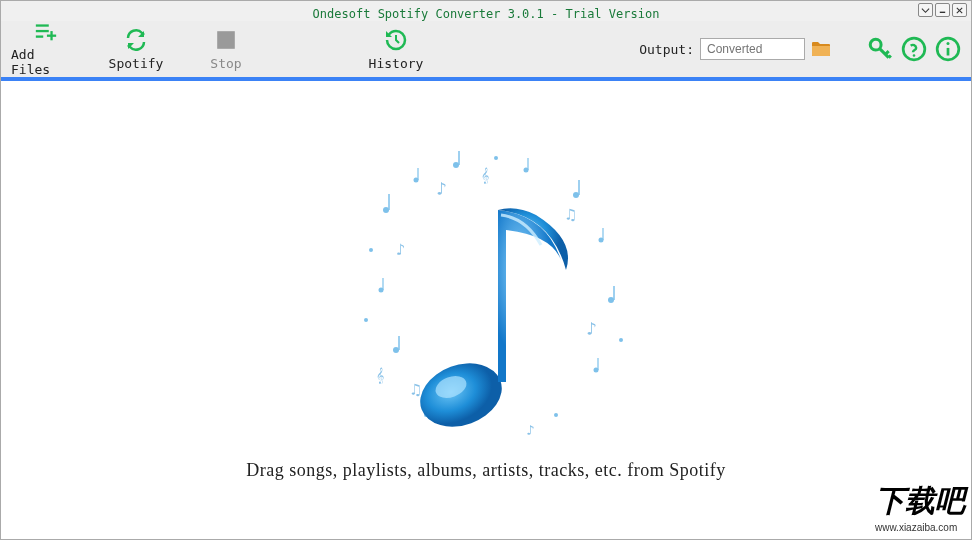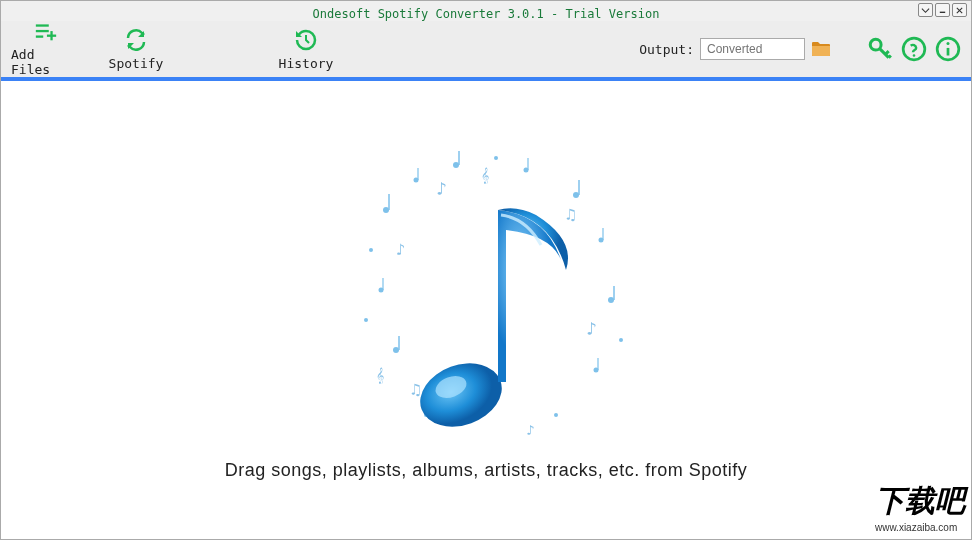--- a/index.html
+++ b/index.html
@@ -15,21 +15,21 @@
 .tool-btn.disabled .label { color: #888; }
 .spacer { flex: 1; }
 .output-section { display: flex; align-items: center; gap: 6px; justify-content: flex-end; }
 .output-section label { font-size: 13px; color: #222; }
 .output-input { width: 105px; height: 22px; border: 1px solid #aaa; padding: 2px 6px; font-size: 12px; color: #999; }
 .folder-btn { width: 20px; height: 18px; cursor: pointer; display: flex; align-items: center; justify-content: center; }
 .right-icons { display: flex; align-items: center; gap: 8px; margin-left: 16px; }
 .right-icons .circ-icon { width: 26px; height: 26px; cursor: pointer; display: flex; align-items: center; justify-content: center; }
 .content { flex: 1; background: #fff; display: flex; flex-direction: column; align-items: center; justify-content: center; position: relative; }
 .note-graphic { width: 320px; height: 320px; display: flex; align-items: center; justify-content: center; }
-.hint-text { font-size: 18px; font-family: Liberation Sans, sans-serif; color: #222; text-align: center; letter-spacing: 0.5px; }
+.hint-text { font-size: 18px; font-family: Liberation Serif, serif; color: #222; text-align: center; letter-spacing: 0.5px; }
 .watermark { position: absolute; right: 6px; bottom: 6px; text-align: left; }
 .watermark .big { font-size: 30px; font-weight: bold; color: #000; font-family: "SimHei", sans-serif; font-style: italic; text-shadow: 1px 1px 0 #fff; }
 .watermark .small { font-size: 10px; color: #333; font-family: Liberation Sans, sans-serif; }
 svg { display: block; }
 </style>
 </head>
 <body>
 
 <div class="window">
   <div class="titlebar">
@@ -71,20 +71,28 @@
     <div class="tool-btn">
       <span class="icon">
         <svg width="26" height="26" viewBox="0 0 24 24">
             <path fill="none" stroke="#1fb954" stroke-width="2.5" d="M4 10a8 8 0 0114-5l2 2M20 14a8 8 0 01-14 5l-2-2"></path>
             <path fill="#1fb954" d="M20 3v6h-6zM4 21v-6h6z"></path>
           </svg>
       </span>
       <span class="label">Spotify</span>
     </div>
 
+    <div class="tool-btn disabled">
+      <span class="icon">
+        <svg width="22" height="22" viewBox="0 0 20 20">
+            <rect x="2" y="2" width="16" height="16" fill="#9a9a9a"></rect>
+          </svg>
+      </span>
+      <span class="label">Stop</span>
+    </div>
 
     <div style="width:60px"></div>
 
     <div class="tool-btn">
       <span class="icon">
         <svg width="26" height="26" viewBox="0 0 24 24">
             <path fill="none" stroke="#1fb954" stroke-width="2.5" d="M3 12a9 9 0 109-9c-3 0-5.6 1.5-7.2 3.8"></path>
             <path fill="#1fb954" d="M2 3v6h6z"></path>
             <path stroke="#1fb954" stroke-width="2" d="M12 7v5l3 3" fill="none"></path>
           </svg>

